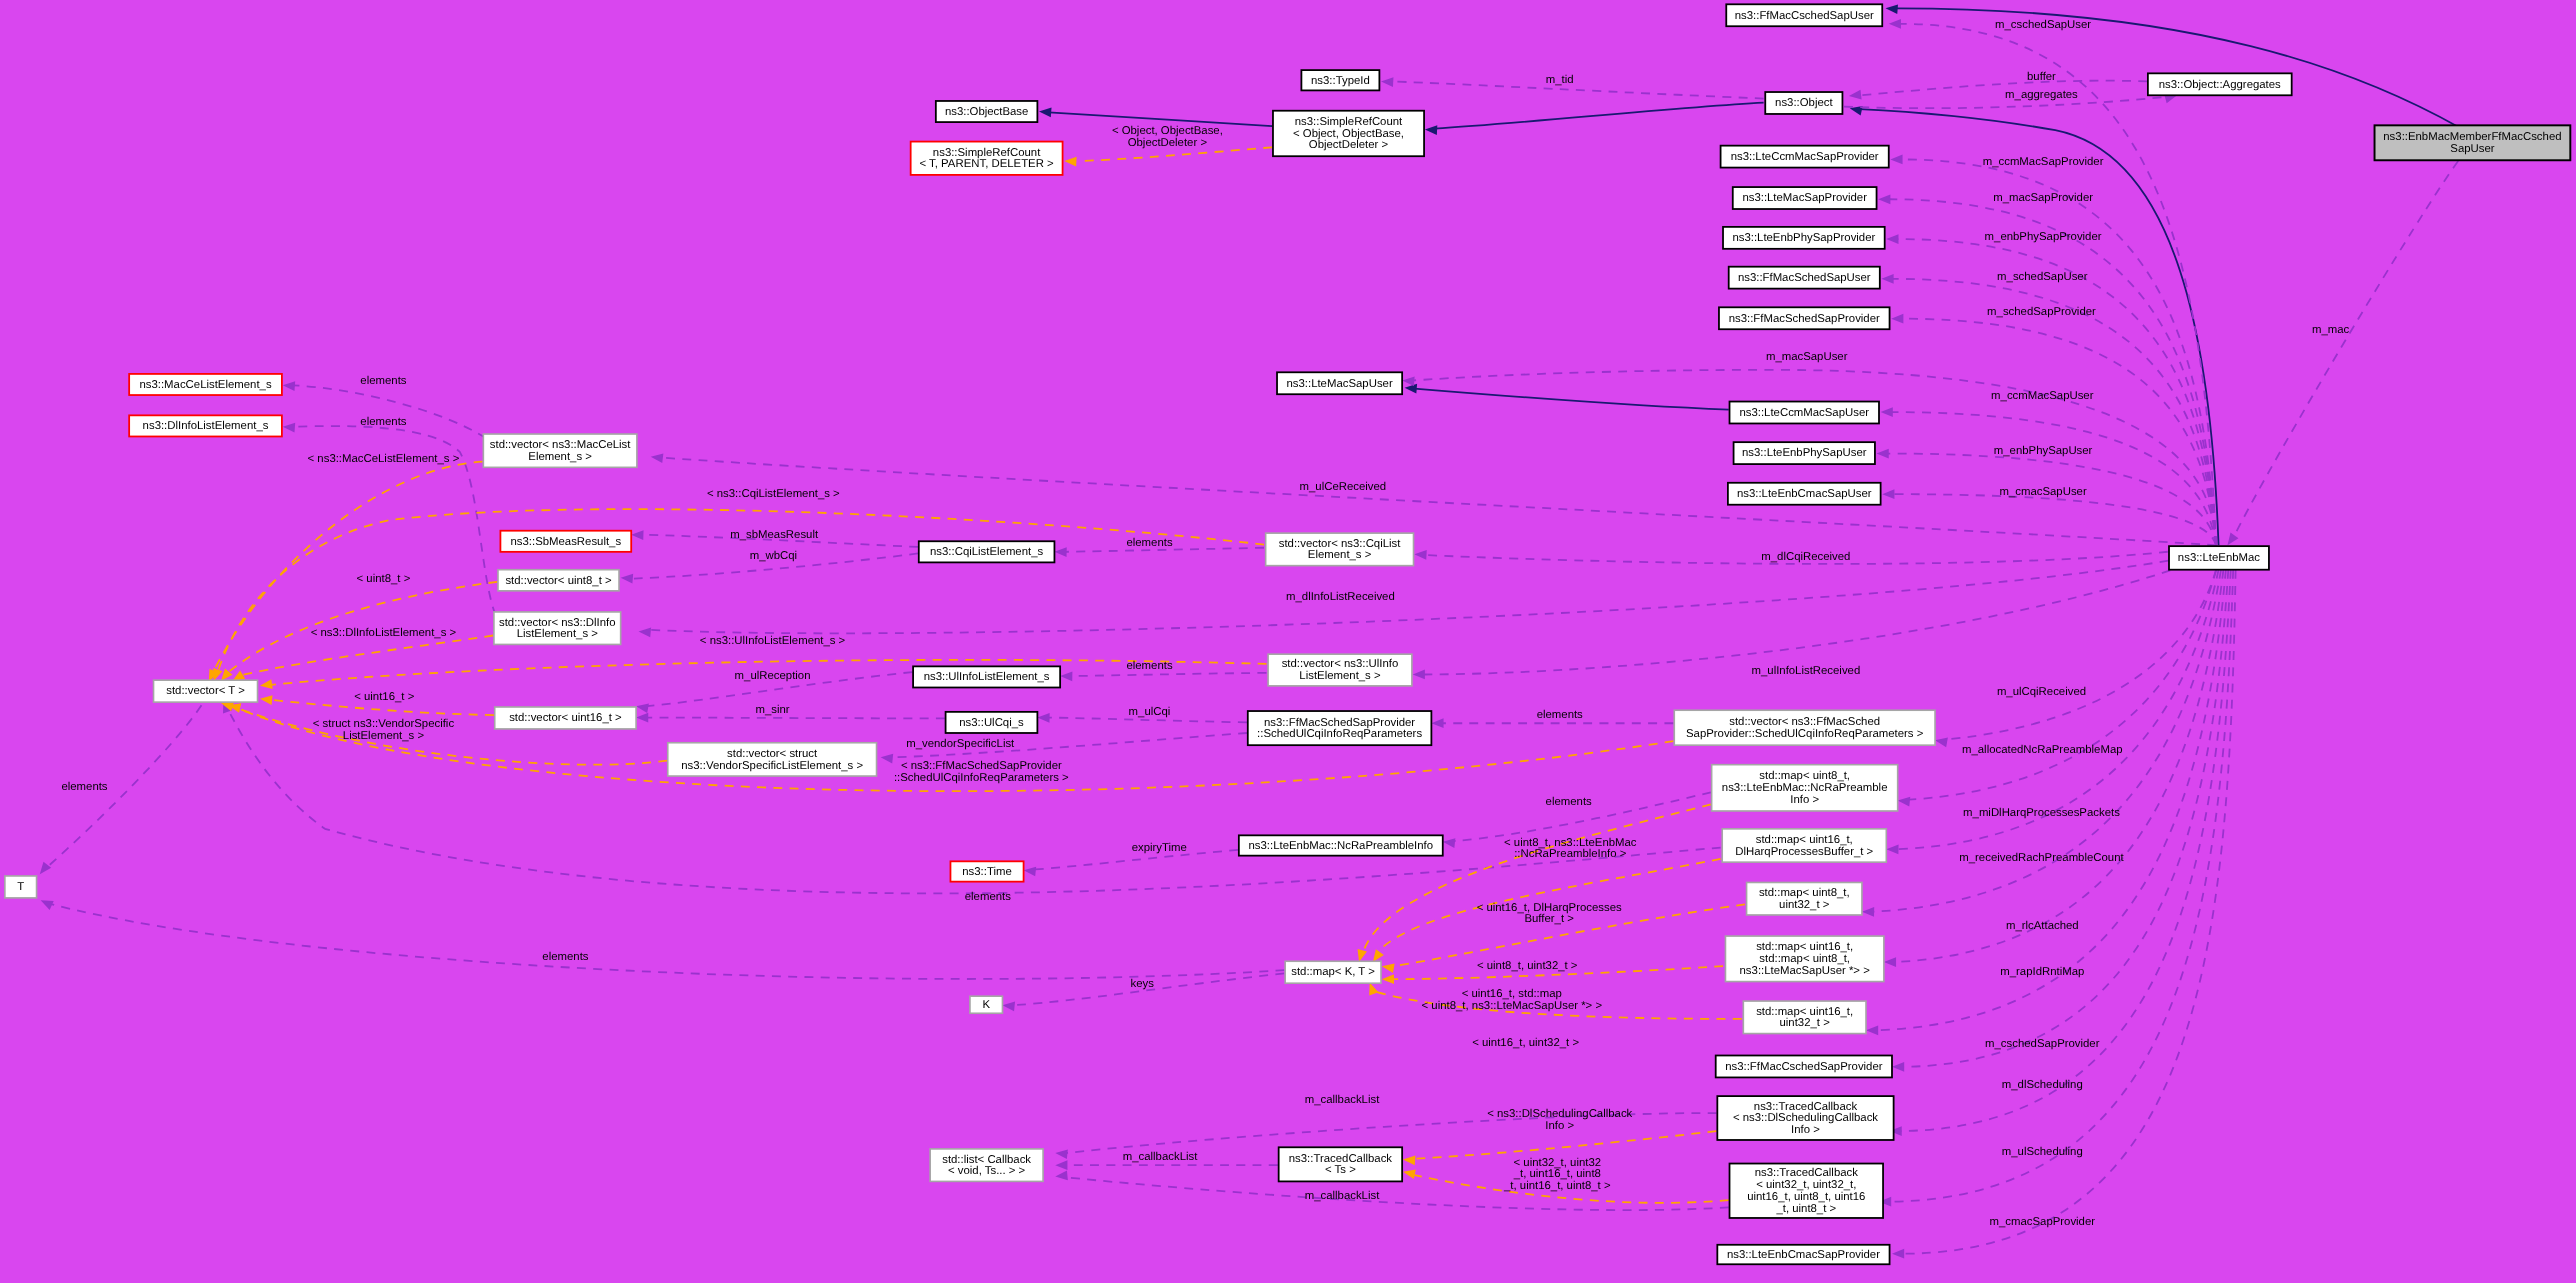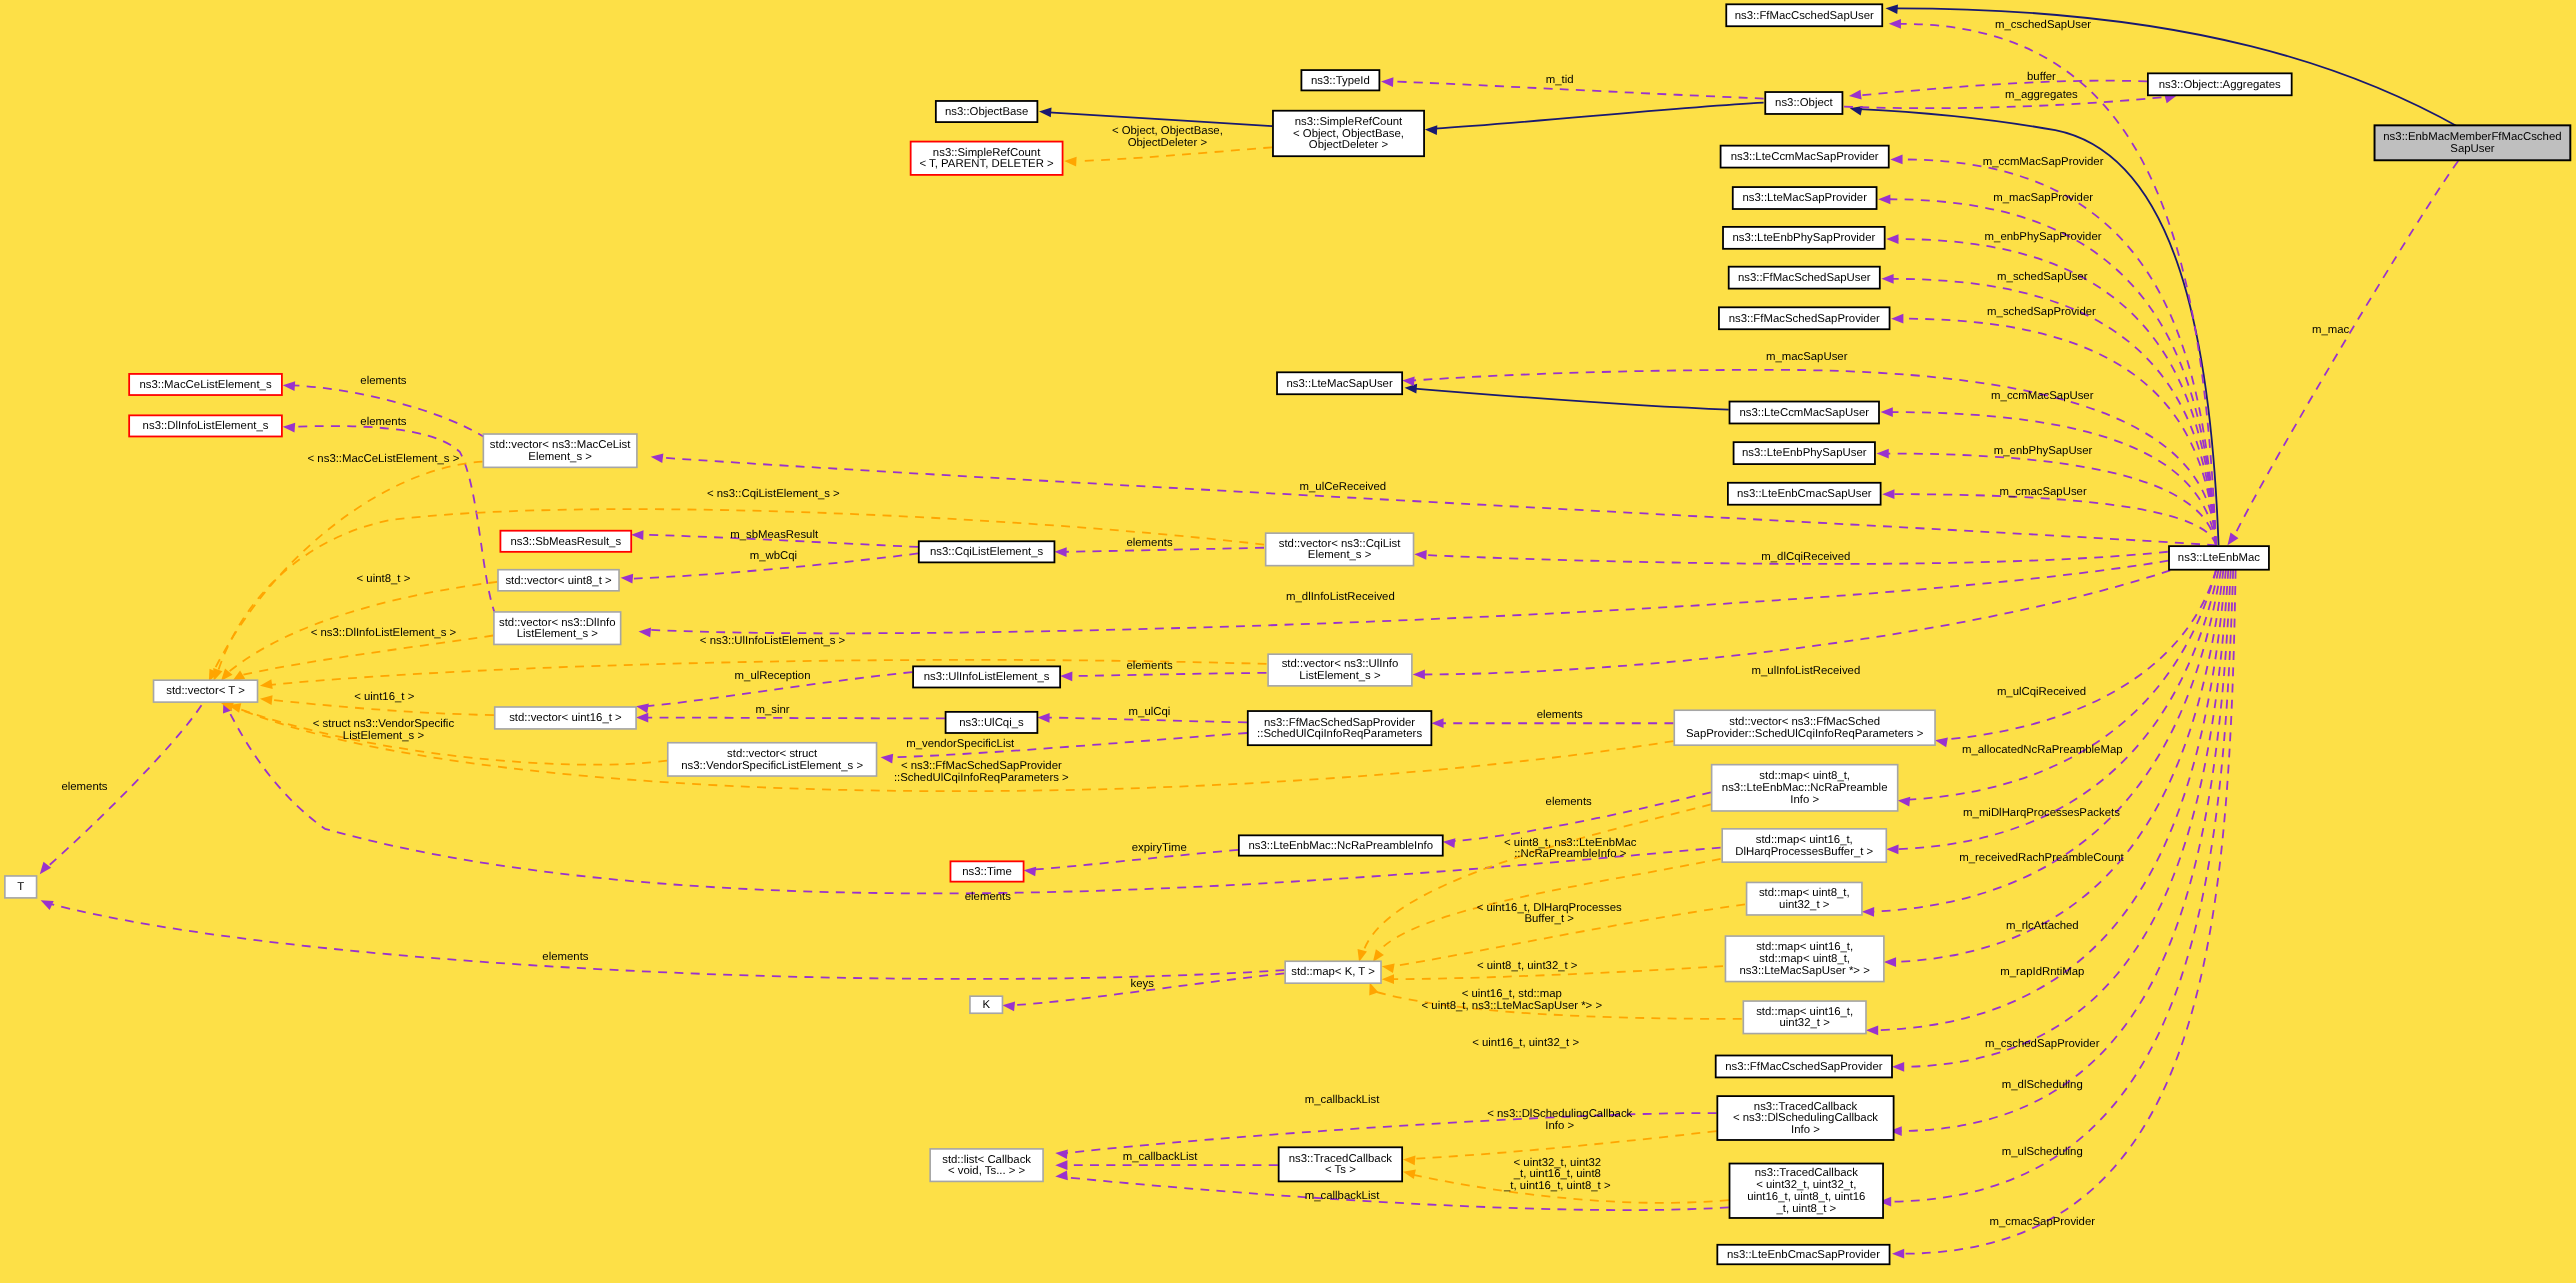--- a/index.html
+++ b/index.html
@@ -1,20 +1,20 @@
 <!DOCTYPE html>
 <html style="font-size:13px"><head>
 <meta charset="utf-8">
 <title>ns3::EnbMacMemberFfMacCschedSapUser Collaboration diagram</title>
 <style>
 
   html,body{margin:0;padding:0;background:#ffffff;}
   *{-webkit-font-smoothing:antialiased;text-rendering:geometricPrecision;}
   body{font-family:"Liberation Sans","DejaVu Sans",sans-serif;}
-  #diagram-root{position:relative;width:2576px;height:1284px;background:#fde047;overflow:hidden;}
+  #diagram-root{position:relative;width:2576px;height:1284px;background:#d946ef;overflow:hidden;}
   svg#graph{position:absolute;left:0;top:0;width:2576px;height:1284px;display:block;}
   .node-box{fill:#ffffff;stroke:#000000;stroke-width:2.2;}
   .node-box.gray{fill:#ffffff;stroke:#a6a6a6;stroke-width:2.0;}
   .node-box.red{fill:#ffffff;stroke:#ff0000;stroke-width:2.2;}
   .node-box.main{fill:#bfbfbf;stroke:#000000;stroke-width:2.4;}
   .node-label{font-family:"Liberation Sans","DejaVu Sans",sans-serif;font-size:14px;
               fill:#000000;text-anchor:middle;dominant-baseline:central;}
   .edge{fill:none;stroke-width:2.2;}
   .edge.inherit{stroke:#191970;}
   .edge.usage{stroke:#9a32cd;stroke-dasharray:11,9;}

